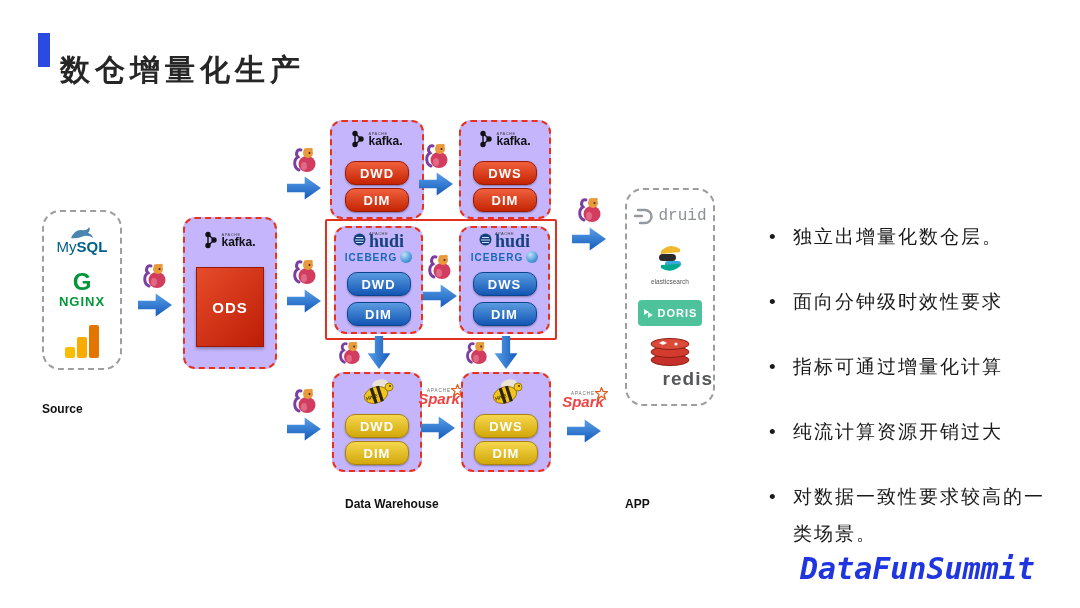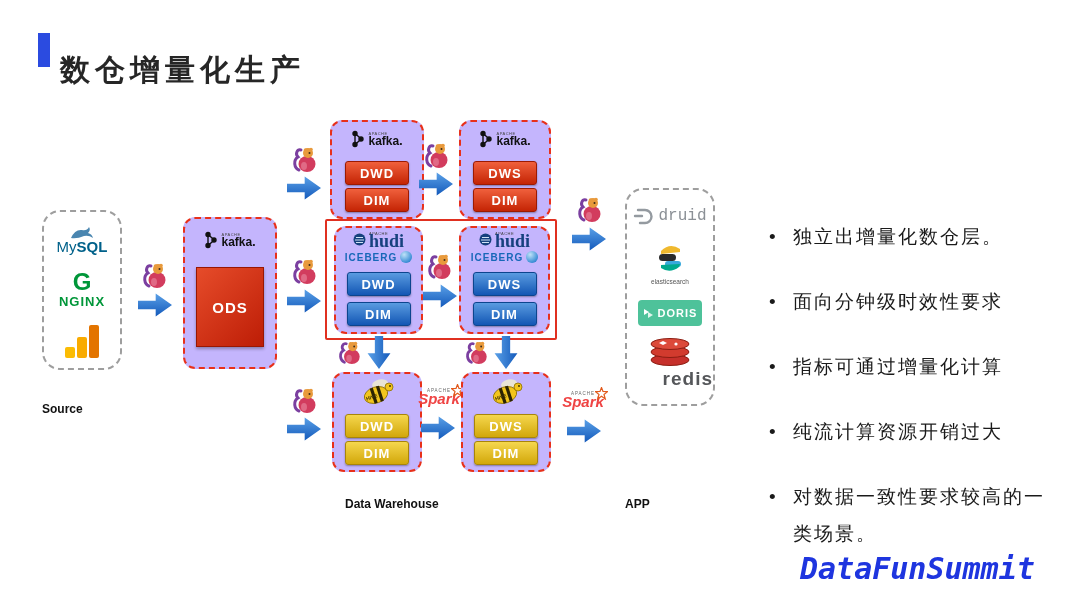--- a/index.html
+++ b/index.html
@@ -16,21 +16,21 @@
   .dg{position:absolute;border:2px dashed #9e9e9e;border-radius:18px;background:#fff;}
   .dr{position:absolute;border:2px dashed #e8301a;border-radius:12px;background:#c4b5fd;}
   .solid-red{position:absolute;left:325px;top:219px;width:228px;height:117px;
              border:2px solid #e03020;border-radius:2px;}
 
   
   .sec-label{position:absolute;font-size:12px;font-weight:bold;color:#111;text-align:left;}
 
   
   .bar{position:absolute;left:50%;transform:translateX(-50%);width:62px;height:22px;
-       border-radius:3px;display:flex;align-items:center;justify-content:center;
+       border-radius:10px;display:flex;align-items:center;justify-content:center;
        color:#fff;font-size:13px;font-weight:bold;letter-spacing:1px;
        box-shadow:0 1px 2px rgba(0,0,0,.35);}
   .bar.red{background:linear-gradient(#f0603c,#c42404);border:1px solid #9c1a02;}
   .bar.blue{background:linear-gradient(#5a9be0,#1256b4);border:1px solid #0c458e;}
   .bar.yellow{background:linear-gradient(#f5d74e,#d2a70a);border:1px solid #a8850a;}
 
   
   .ods-rect{position:absolute;left:50%;transform:translateX(-50%);top:48px;width:66px;height:78px;
             background:linear-gradient(135deg,#e64c2a,#bd1d06);border:1px solid #991703;
             display:flex;align-items:center;justify-content:center;color:#fff;

